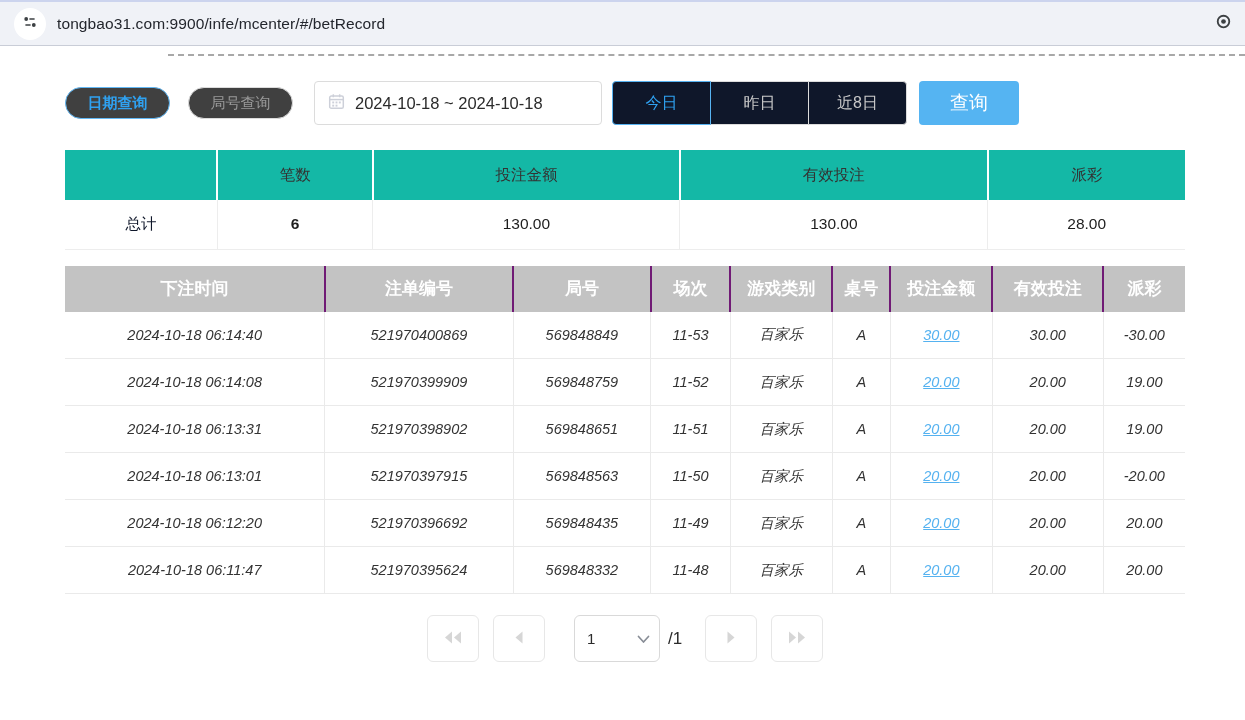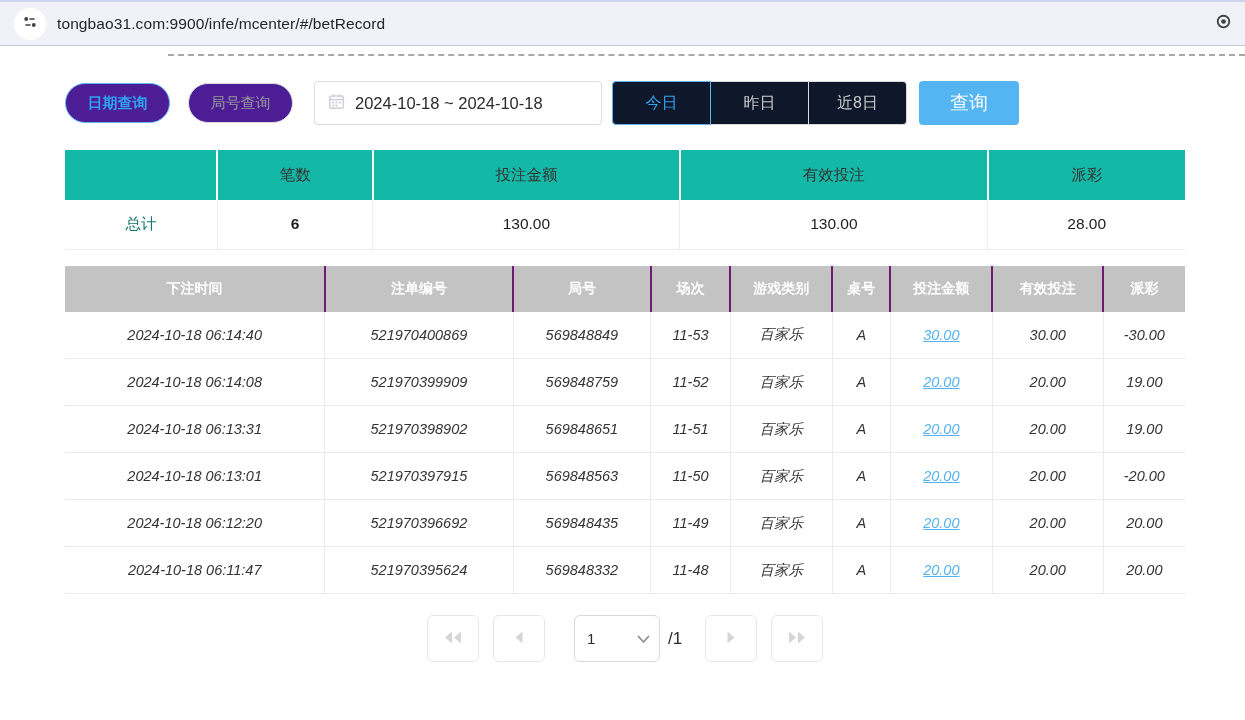--- a/index.html
+++ b/index.html
@@ -16,21 +16,21 @@
   .dashed-line { margin:8px 0 0 168px; border-top:2px dashed #a8a8a8; height:0; }
 
   
   .content { padding:0 60px 0 65px; }
   .section-head { display:flex; align-items:center; justify-content:space-between; margin-top:22px; }
   .section-title { font-size:17px; font-weight:bold; color:#2e3b51; }
   .collapse-btn { background:none; border:none; cursor:pointer; padding:4px 6px; margin-right:14px; }
 
   
   .filter-row { display:flex; align-items:center; margin-top:25px; }
-  .btn { height:40px; background:#4c1d95; cursor:pointer; font-family:Liberation Mono, monospace; }
+  .btn { height:32px; background:#404040; cursor:pointer; font-family:Liberation Mono, monospace; }
   .btn-pill { width:105px; border-radius:22px; font-size:15px; }
   .btn-pill-active { border:1px solid #62b8f5; color:#2fa2f2; font-weight:bold; }
   .btn-pill-plain { border:1px solid #dcdcdc; color:#9a9a9a; margin-left:18px; }
   .date-input { margin-left:21px; width:288px; height:44px; border:1px solid #dcdcdc;
     border-radius:4px; display:flex; align-items:center; padding:0 13px; cursor:pointer; background:#fff; }
   .date-text { margin-left:10px; font-size:16.5px; color:#2b2b2b; }
   .seg-group { display:flex; margin-left:10px; }
   .seg { width:99px; height:44px; border:1px solid #dcdcdc; background:#0f172a;
     font-size:16px; color:#c9c9c9; margin-left:-1px; cursor:pointer; position:relative; font-family:inherit; }
   .seg:first-child { border-radius:4px 0 0 4px; margin-left:0; }
@@ -42,21 +42,21 @@
   
   .summary-table { width:100%; margin-top:25px; border-collapse:collapse; text-align:center; }
   .summary-table th { background:#14b8a6; height:50px; font-weight:400; font-size:15.5px; color:#333; }
   .summary-table th + th { border-left:2px solid #fff; }
   .summary-table td { height:49px; font-size:15.5px; color:#1d1d1d; border-bottom:1px solid #ededed; }
   .summary-table td + td { border-left:1px solid #ededed; }
   .sum-count { font-weight:bold; }
 
   
   .bet-table { width:100%; margin-top:16px; border-collapse:collapse; text-align:center; }
-  .bet-table th { background:#c3c3c3; color:#fff; font-weight:bold; font-size:14px; height:46px; }
+  .bet-table th { background:#c3c3c3; color:#fff; font-weight:bold; font-size:17px; height:46px; }
   .bet-table th + th { border-left:2px solid #701a75; }
   .bet-table td { height:47px; font-size:14.5px; color:#333; border-bottom:1px solid #eaeaea;font-style:italic; }
   .bet-table td + td { border-left:1px solid #eaeaea; }
   .cell-time { color:#1c1c1c; }
   .cell-num { color:#4a5568; }
   .link { color:#55b2f0; text-decoration:underline; cursor:pointer; }
   .neg { color:#f5565f; }
 
   
   .pagination { display:flex; justify-content:center; align-items:center; margin-top:21px; }
@@ -137,21 +137,21 @@
       <tr>
         <th></th>
         <th>笔数</th>
         <th>投注金额</th>
         <th>有效投注</th>
         <th>派彩</th>
       </tr>
     </thead>
     <tbody>
       <tr>
-        <td style="color:#0f766e;">总计</td>
+        <td style="color:#0f172a;">总计</td>
         <td class="sum-count">6</td>
         <td>130.00</td>
         <td>130.00</td>
         <td>28.00</td>
       </tr>
     </tbody>
   </table>
 
   <table class="bet-table">
     <colgroup>

